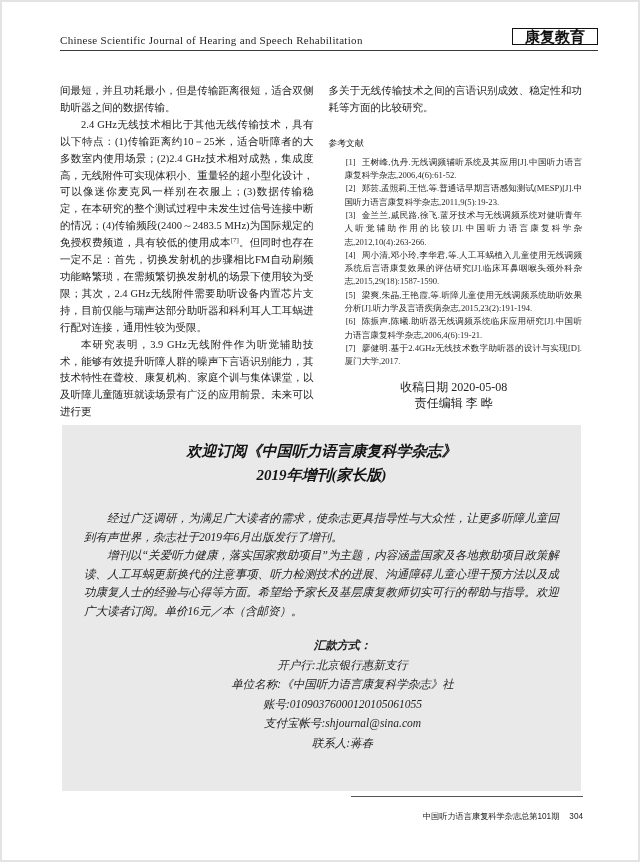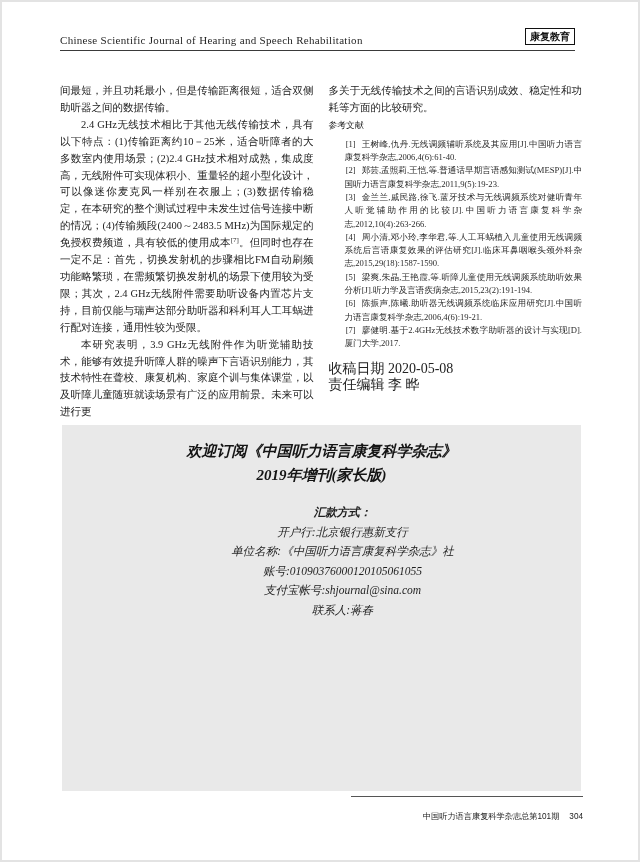--- a/index.html
+++ b/index.html
@@ -7,45 +7,45 @@
     width:640px;height:862px;background:#f2f2f2;
     font-family:"Liberation Serif","DejaVu Serif",serif;
   }
   .page{
     position:relative;width:640px;height:862px;background:#ffffff;
     box-sizing:border-box;color:#2b2b2b;overflow:hidden;
     box-shadow:inset 0 0 0 2px #e3e3e3;
   }
   
   .header{
-    position:absolute;left:60px;right:65px;top:28px;
+    position:absolute;left:60px;right:42px;top:28px;
     display:flex;justify-content:space-between;align-items:flex-end;
     border-bottom:1.5px solid #3a3a3a;padding-bottom:4px;text-align:center;
   }
   .journal-en{font-size:11px;letter-spacing:.3px;color:#1f1f1f;}
   .badge{
     border:1.5px solid #111;color:#111;background:#fff;
     font-family:"Liberation Sans","DejaVu Sans",sans-serif;
-    font-weight:bold;font-size:10px;line-height:15px;padding:0 4px;margin-bottom:1px;
+    font-weight:bold;font-size:15px;line-height:15px;padding:0 12px;margin-bottom:1px;
   }
   
   .columns{
     position:absolute;top:83px;left:60px;width:522px;
     display:flex;gap:15px;
   }
   .col{width:253.5px;font-size:10.5px;line-height:16.9px;text-align:justify;color:#222;}
   .col p{margin:0;text-indent:2em;}
   .col p.noindent{text-indent:0;}
   sup{font-size:7px;line-height:0;}
   
-  .refs-heading{margin:0 0 4px;font-size:8.8px;color:#222;}
+  .refs-heading{margin:18px 0 4px;font-size:8.8px;color:#222;}
   .refs{font-size:8.6px;line-height:13.3px;color:#2a2a2a;}
   .ref{position:relative;padding-left:16px;text-align:justify;margin:0;}
   .ref .num{position:absolute;left:0;top:0;}
-  .date-block{margin-top:11px;text-align:left;font-size:14px;line-height:16px;padding-right:3px;color:#222;}
+  .date-block{margin-top:11px;text-align:center;font-size:12px;line-height:16px;padding-right:3px;color:#222;}
   
   .notice{
     position:absolute;left:62px;top:425px;width:519px;height:366px;
     background:#e9e9e9;box-sizing:border-box;padding:14px 22px 0 22px;overflow:hidden;font-style:italic;
   }
   .notice-title{
     text-align:center;font-weight:bold;font-size:15px;line-height:24px;color:#141414;
   }
   .notice-body{margin-top:22px;}
   .notice-body p{margin:0;font-size:11.5px;line-height:18.5px;text-align:justify;text-indent:2em;color:#1e1e1e;}
@@ -78,41 +78,45 @@
       <p><span>2.4 GHz无线技术相比于其他无线传输技术，具有以下特点：(1)传输距离约10－25米，适合听障者的大多数室内使用场景；(2)2.4 GHz技术相对成熟，集成度高，无线附件可实现体积小、重量轻的超小型化设计，可以像迷你麦克风一样别在衣服上；(3)数据传输稳定，在本研究的整个测试过程中未发生过信号连接中断的情况；(4)传输频段(2400～2483.5 MHz)为国际规定的免授权费频道，具有较低的使用成本</span><sup>[7]</sup><span>。但同时也存在一定不足：首先，切换发射机的步骤相比FM自动刷频功能略繁琐，在需频繁切换发射机的场景下使用较为受限；其次，2.4 GHz无线附件需要助听设备内置芯片支持，目前仅能与瑞声达部分助听器和科利耳人工耳蜗进行配对连接，通用性较为受限。</span></p>
       <p>本研究表明，3.9 GHz无线附件作为听觉辅助技术，能够有效提升听障人群的噪声下言语识别能力，其技术特性在聋校、康复机构、家庭个训与集体课堂，以及听障儿童随班就读场景有广泛的应用前景。未来可以进行更</p>
     </div>
 
     <div class="col">
       <p class="noindent">多关于无线传输技术之间的言语识别成效、稳定性和功耗等方面的比较研究。</p>
 
       <div class="refs-heading">参考文献</div>
 
       <div class="refs">
-        <p class="ref"><span class="num">[1]</span><span>王树峰,仇丹.无线调频辅听系统及其应用[J].中国听力语言康复科学杂志,2006,4(6):61-40.</span></p>
+        <p class="ref"><span class="num">[1]</span><span>王树峰,仇丹.无线调频辅听系统及其应用[J].中国听力语言康复科学杂志,2006,4(6):61-52.</span></p>
         <p class="ref"><span class="num">[2]</span><span>郑芸,孟照莉,王恺,等.普通话早期言语感知测试(MESP)[J].中国听力语言康复科学杂志,2011,9(5):19-23.</span></p>
         <p class="ref"><span class="num">[3]</span><span>金兰兰,戚民路,徐飞.蓝牙技术与无线调频系统对健听青年人听觉辅助作用的比较[J].中国听力语言康复科学杂志,2012,10(4):263-266.</span></p>
         <p class="ref"><span class="num">[4]</span><span>周小清,邓小玲,李华君,等.人工耳蜗植入儿童使用无线调频系统后言语康复效果的评估研究[J].临床耳鼻咽喉头颈外科杂志,2015,29(18):1587-1590.</span></p>
         <p class="ref"><span class="num">[5]</span><span>梁爽,朱晶,王艳霞,等.听障儿童使用无线调频系统助听效果分析[J].听力学及言语疾病杂志,2015,23(2):191-194.</span></p>
         <p class="ref"><span class="num">[6]</span><span>陈振声,陈曦.助听器无线调频系统临床应用研究[J].中国听力语言康复科学杂志,2006,4(6):19-21.</span></p>
         <p class="ref"><span class="num">[7]</span><span>廖健明.基于2.4GHz无线技术数字助听器的设计与实现[D].厦门大学,2017.</span></p>
       </div>
 
       <div class="date-block">
         <div>收稿日期 2020-05-08</div>
         <div>责任编辑 李 晔</div>
       </div>
     </div>
   </div>
 
   <div class="notice">
     <div class="notice-title">
       <div>欢迎订阅《中国听力语言康复科学杂志》</div>
       <div>2019年增刊(家长版)</div>
     </div>
+    <div class="notice-body">
+      <p>经过广泛调研，为满足广大读者的需求，使杂志更具指导性与大众性，让更多听障儿童回到有声世界，杂志社于2019年6月出版发行了增刊。</p>
+      <p>增刊以“关爱听力健康，落实国家救助项目”为主题，内容涵盖国家及各地救助项目政策解读、人工耳蜗更新换代的注意事项、听力检测技术的进展、沟通障碍儿童心理干预方法以及成功康复人士的经验与心得等方面。希望给予家长及基层康复教师切实可行的帮助与指导。欢迎广大读者订阅。单价16元／本（含邮资）。</p>
+    </div>
     <div class="payment">
       <div class="payment-heading">汇款方式：</div>
       <div>开户行:北京银行惠新支行</div>
       <div>单位名称:《中国听力语言康复科学杂志》社</div>
       <div>账号:01090376000120105061055</div>
       <div>支付宝帐号:shjournal@sina.com</div>
       <div>联系人:蒋春</div>
     </div>
   </div>
 

